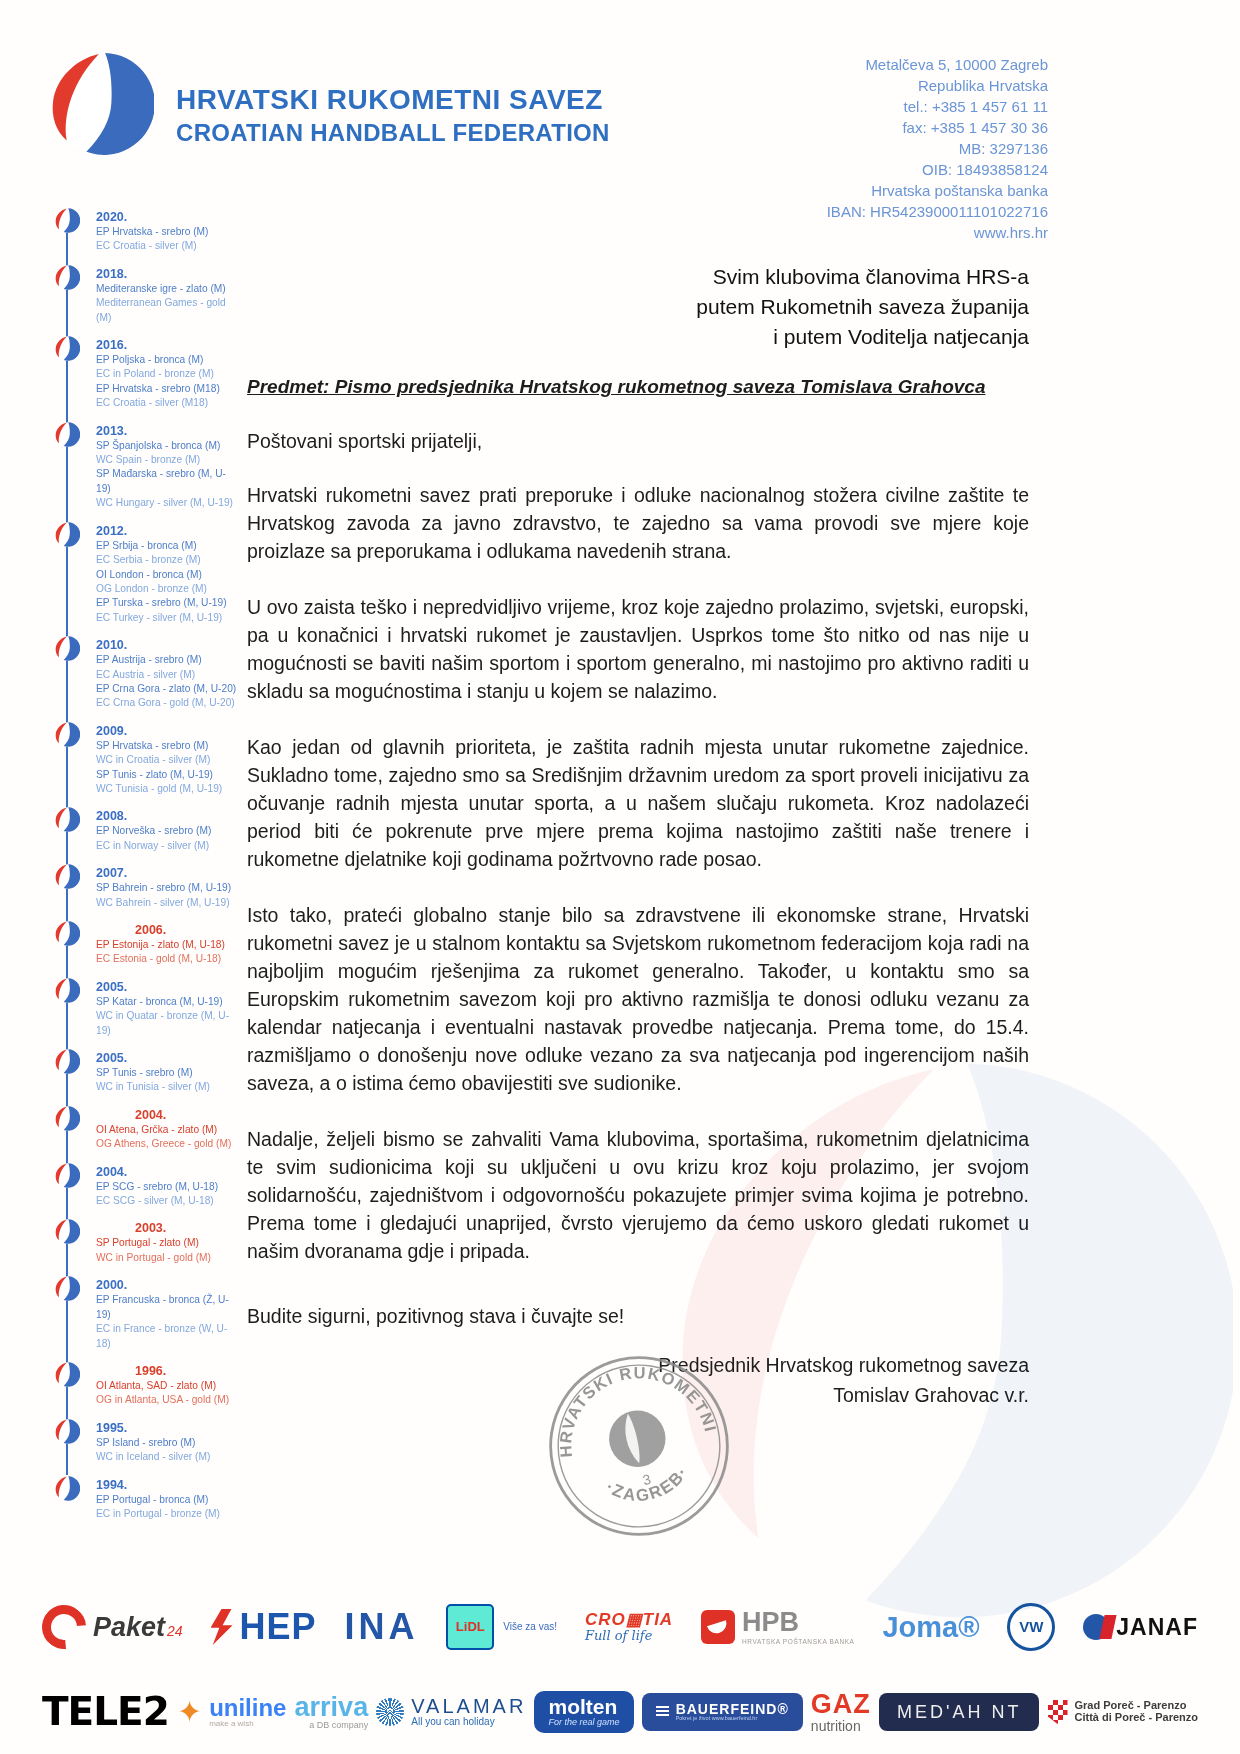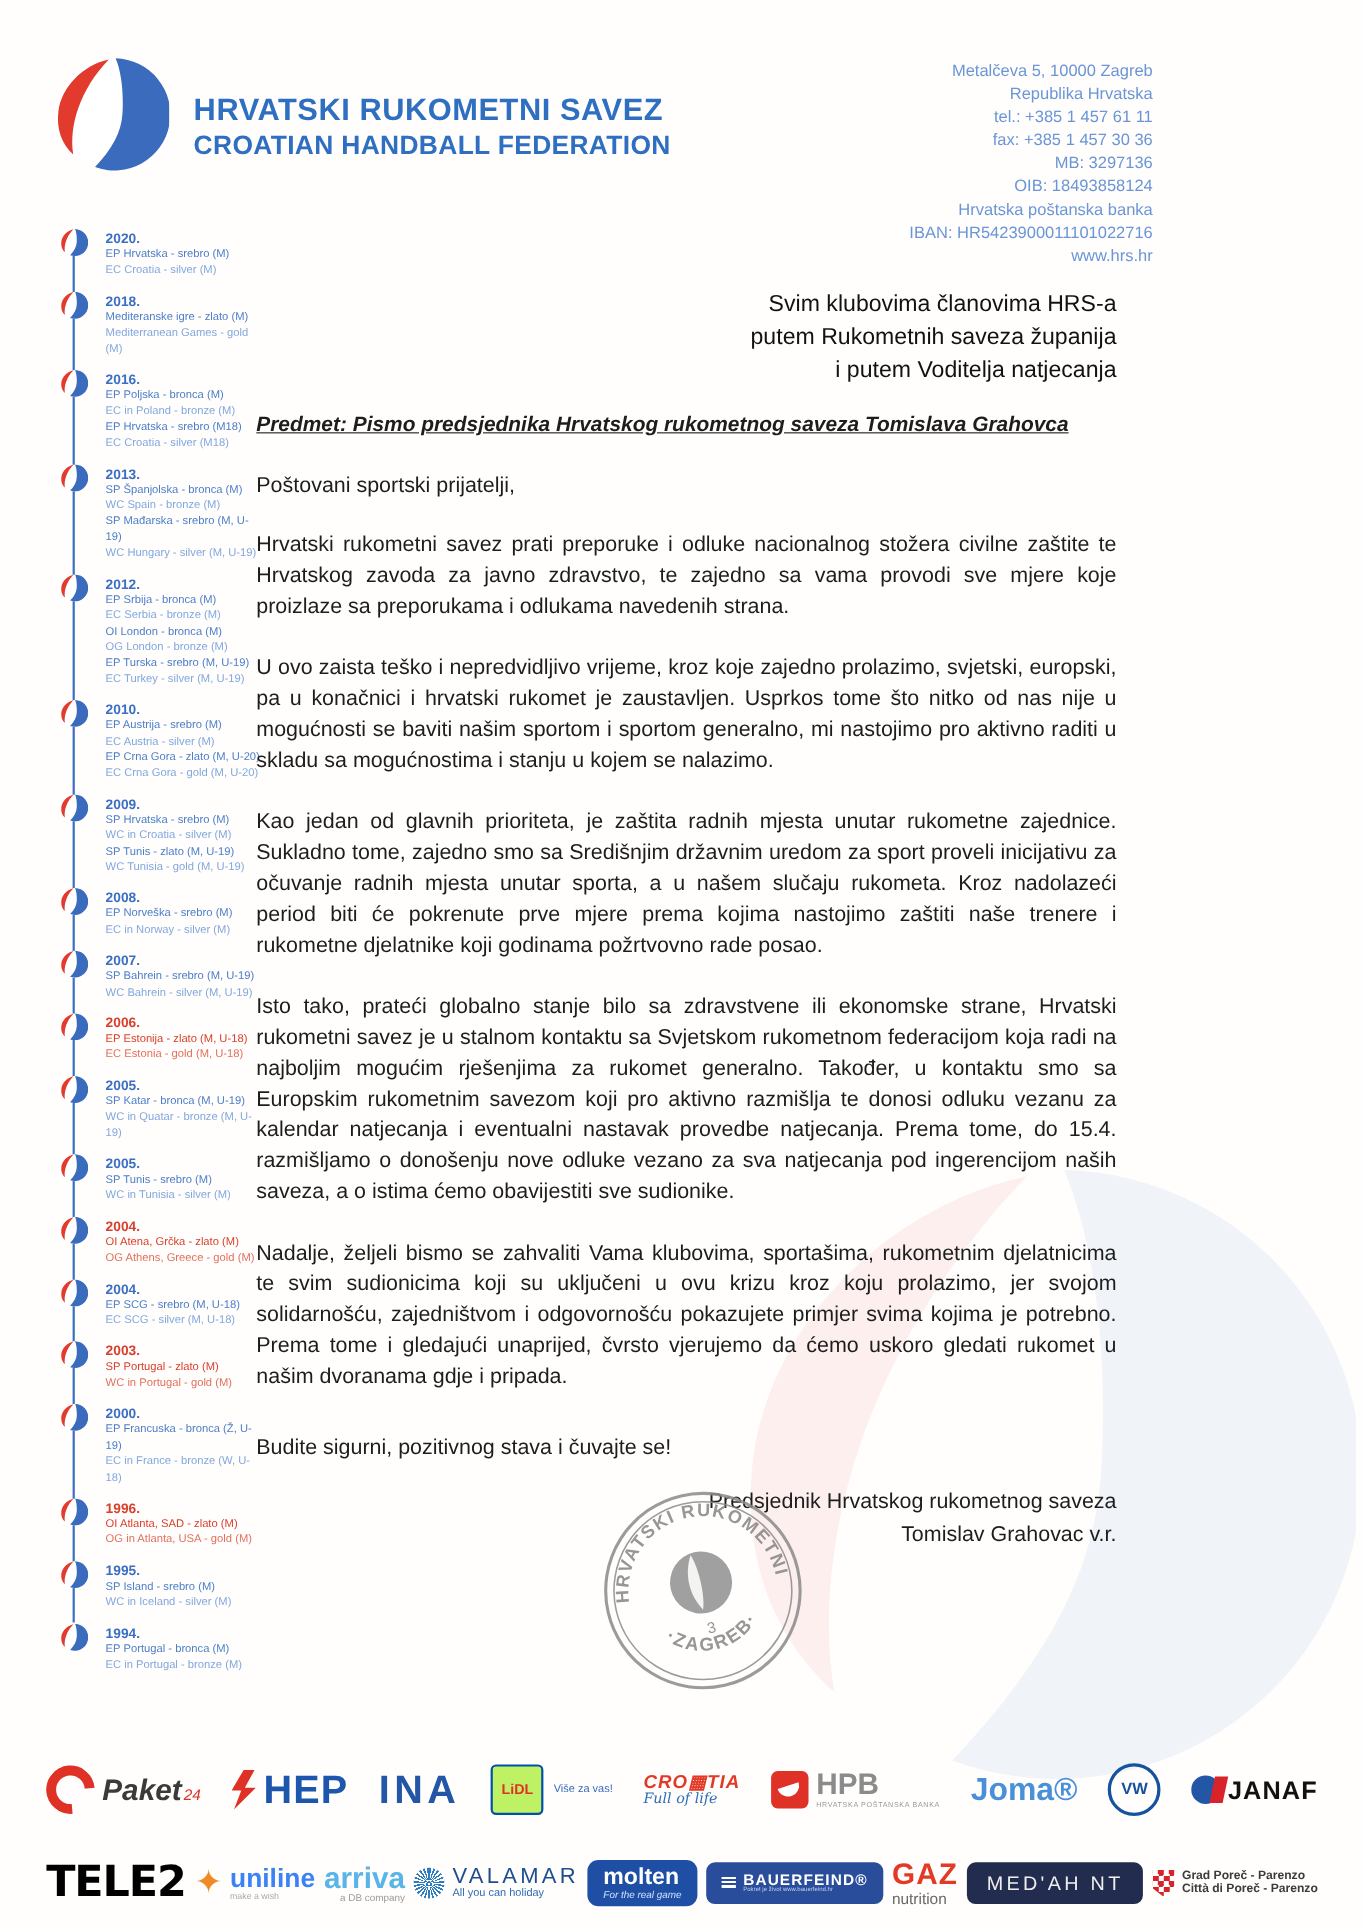--- a/index.html
+++ b/index.html
@@ -17,26 +17,26 @@
   
   .timeline{position:absolute;left:55px;top:210px;width:182px;}
   .tl-wrap{position:relative;}
   .tl-wrap::before{content:"";position:absolute;left:11px;top:14px;bottom:46px;width:2px;background:#3a6fc4;}
   .tl-item{position:relative;padding-left:41px;margin-bottom:13px;}
   .tl-node{position:absolute;left:0;top:-2px;width:25px;height:25px;}
   .tl-node svg{width:100%;height:100%;display:block;}
   .tl-year{font-size:12.5px;font-weight:bold;color:#3a6fc4;line-height:15px;}
   .tl-row{font-size:10.2px;line-height:14.4px;color:#4d7ec8;}
   .tl-row:nth-child(even){color:#82a8de;}
-  .tl-item.gold .tl-year{color:#d8402c;}
+  .tl-item.gold .tl-year{color:#d8402c;margin-left:39px;}
   .tl-item.gold .tl-row{color:#d8402c;}
   .tl-item.gold .tl-row:nth-child(even){color:#e2705c;}
 
   
-  .main{position:absolute;left:233px;top:262px;width:782px;color:#1d1d1d;z-index:2;}
+  .main{position:absolute;left:247px;top:262px;width:782px;color:#1d1d1d;z-index:2;}
   .recipient{text-align:right;font-size:21px;line-height:30px;white-space:pre-line;color:#121212;}
   .subject{margin-top:24px;font-size:19px;font-weight:bold;font-style:italic;text-decoration:underline;}
   .salutation{margin-top:32px;font-size:19.5px;}
   .para{margin:28px 0 0 0;font-size:19.5px;line-height:28px;text-align:justify;}
   .closing{margin-top:40px;font-size:19.5px;}
   .signoff{margin-top:22px;text-align:right;font-size:19.5px;line-height:30px;}
 
   
   .watermark{position:absolute;left:668px;top:1058px;width:565px;height:565px;opacity:.07;z-index:0;}
   .watermark svg{width:100%;height:100%;}
@@ -59,21 +59,21 @@
   .sp-paket .sp-tag{color:#e03127;font-size:14px;font-style:italic;}
   .sp-paket .sp-txt{flex-direction:row;align-items:baseline;gap:2px;}
 
   .sp-hep .sp-icon{display:block;width:22px;height:36px;background:#e03127;
       clip-path:polygon(50% 0,95% 0,55% 45%,100% 45%,10% 100%,40% 52%,0 52%);}
   .sp-hep .sp-name{font-size:36px;font-weight:900;color:#1d57ad;letter-spacing:1px;}
 
   .sp-ina .sp-name{font-size:36px;font-weight:900;color:#2456a8;letter-spacing:4px;}
 
   .sp-lidl .sp-txt{flex-direction:row;align-items:center;gap:9px;}
-  .sp-lidl .sp-name{width:44px;height:42px;background:#bef264;border:2px solid #0050aa;
+  .sp-lidl .sp-name{width:44px;height:42px;background:#5eead4;border:2px solid #0050aa;
       border-radius:5px;color:#e03127;font-weight:900;font-size:13px;display:flex;
       align-items:center;justify-content:center;}
   .sp-lidl .sp-tag{color:#3a6bbd;font-size:10px;}
 
   .sp-croatia .sp-name{color:#e23a26;font-weight:bold;font-style:italic;font-size:17px;letter-spacing:1px;}
   .sp-croatia .sp-tag{color:#2d6db5;font-style:italic;font-size:13px;font-family:"DejaVu Serif",serif;}
 
   .sp-hpb .sp-icon{display:block;width:34px;height:34px;background:#e03127;border-radius:6px;position:relative;}
   .sp-hpb .sp-icon::after{content:"";position:absolute;left:7px;top:13px;width:20px;height:10px;
       background:#fff;border-radius:0 0 20px 20px;transform:rotate(-18deg);}

